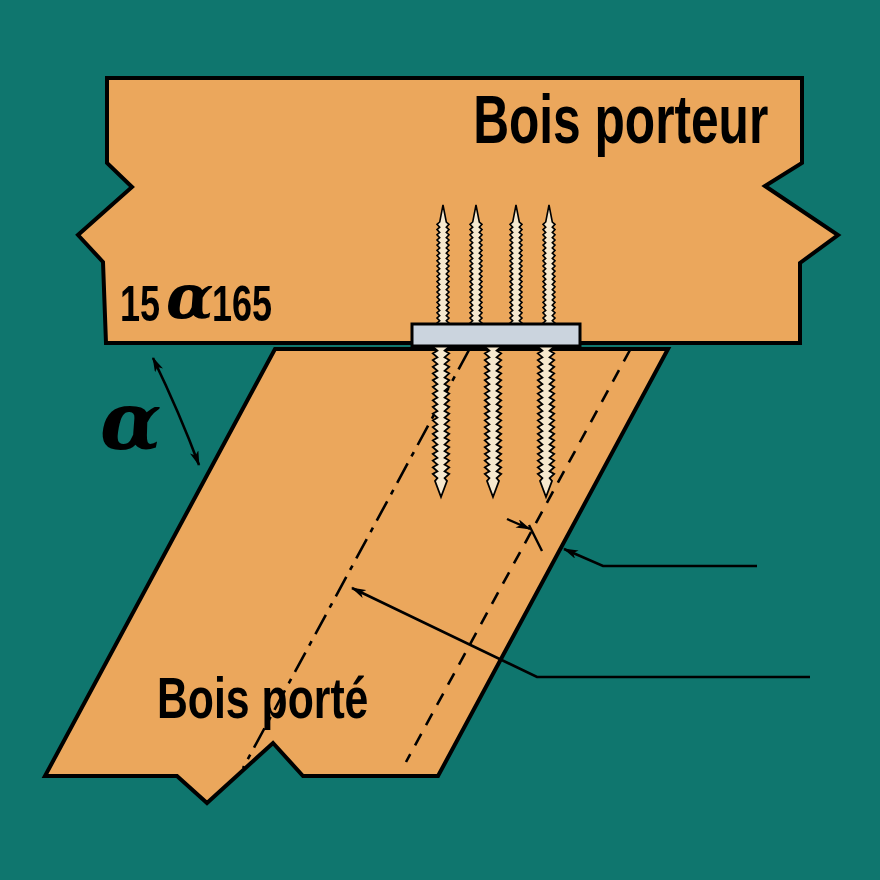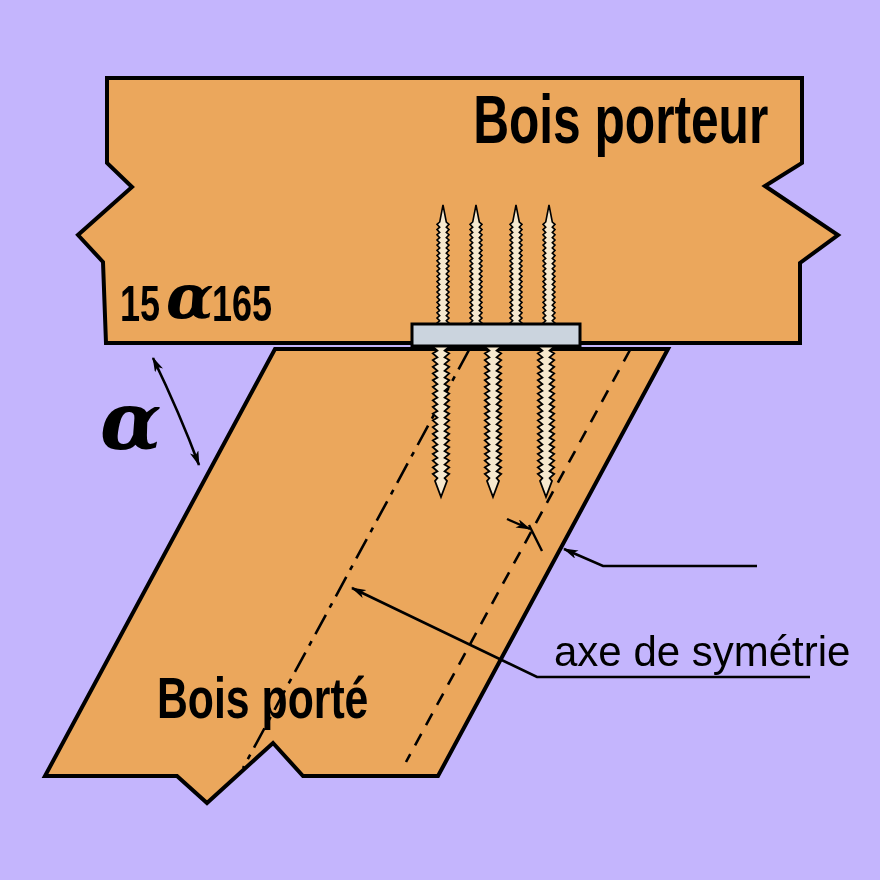--- a/index.html
+++ b/index.html
@@ -1,16 +1,16 @@
 <!DOCTYPE html>
 <html><head>
 <meta charset="utf-8">
 <style>
   html,body{margin:0;padding:0;background:#ffffff;}
-  .stage{position:relative;width:880px;height:880px;background:#c4b5fd;overflow:hidden;
+  .stage{position:relative;width:880px;height:880px;background:#0f766e;overflow:hidden;
          font-family:"Liberation Sans", sans-serif;}
   .stage svg{position:absolute;left:0;top:0;}
   .lbl{position:absolute;color:#000;line-height:1;white-space:nowrap;}
   .lbl-upper{top:85px;right:112px;font-size:68px;font-weight:bold;
              transform:scaleX(0.73);transform-origin:right top;}
   .lbl-lower{top:670px;left:157px;font-size:57px;font-weight:bold;
              transform:scaleX(0.75);transform-origin:left top;}
   .lbl-anglemin{top:279px;left:120px;font-size:50px;font-weight:bold;
              transform:scaleX(0.72);transform-origin:left top;}
   .lbl-anglealpha{top:266px;left:166px;font-size:62px;font-weight:bold;font-style:italic;
@@ -64,15 +64,14 @@
 
     <path d="M 507,519 L 530,529" fill="none" stroke="#000" stroke-width="2.4" marker-end="url(#ah)"></path>
     <line x1="529" y1="525" x2="542" y2="551" stroke="#000" stroke-width="2.4"></line>
   </svg>
 
   <div class="lbl lbl-upper">Bois porteur</div>
   <div class="lbl lbl-anglemin">15</div>
   <div class="lbl lbl-anglealpha">α</div>
   <div class="lbl lbl-anglemax">165</div>
   <div class="lbl lbl-bigalpha">α</div>
-  <div class="lbl lbl-axis">axe de symétrie</div>
   <div class="lbl lbl-lower">Bois porté</div>
 </div>
 
 </body></html>

